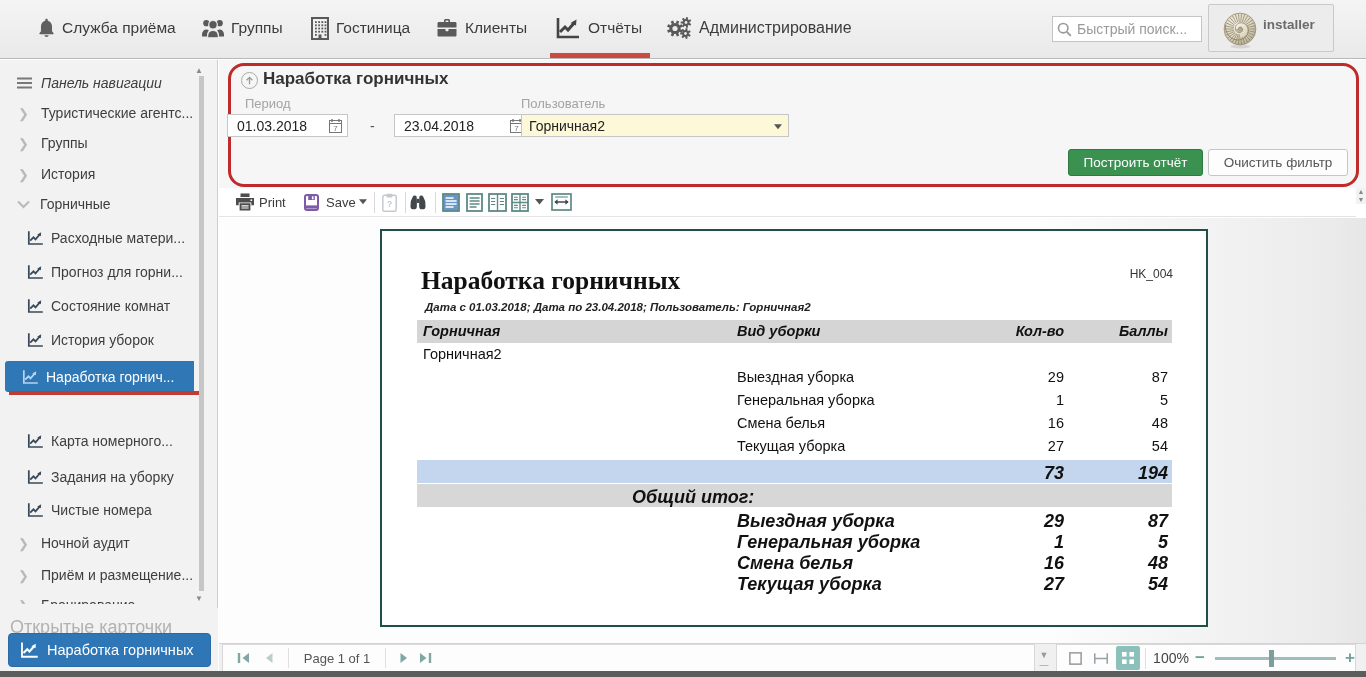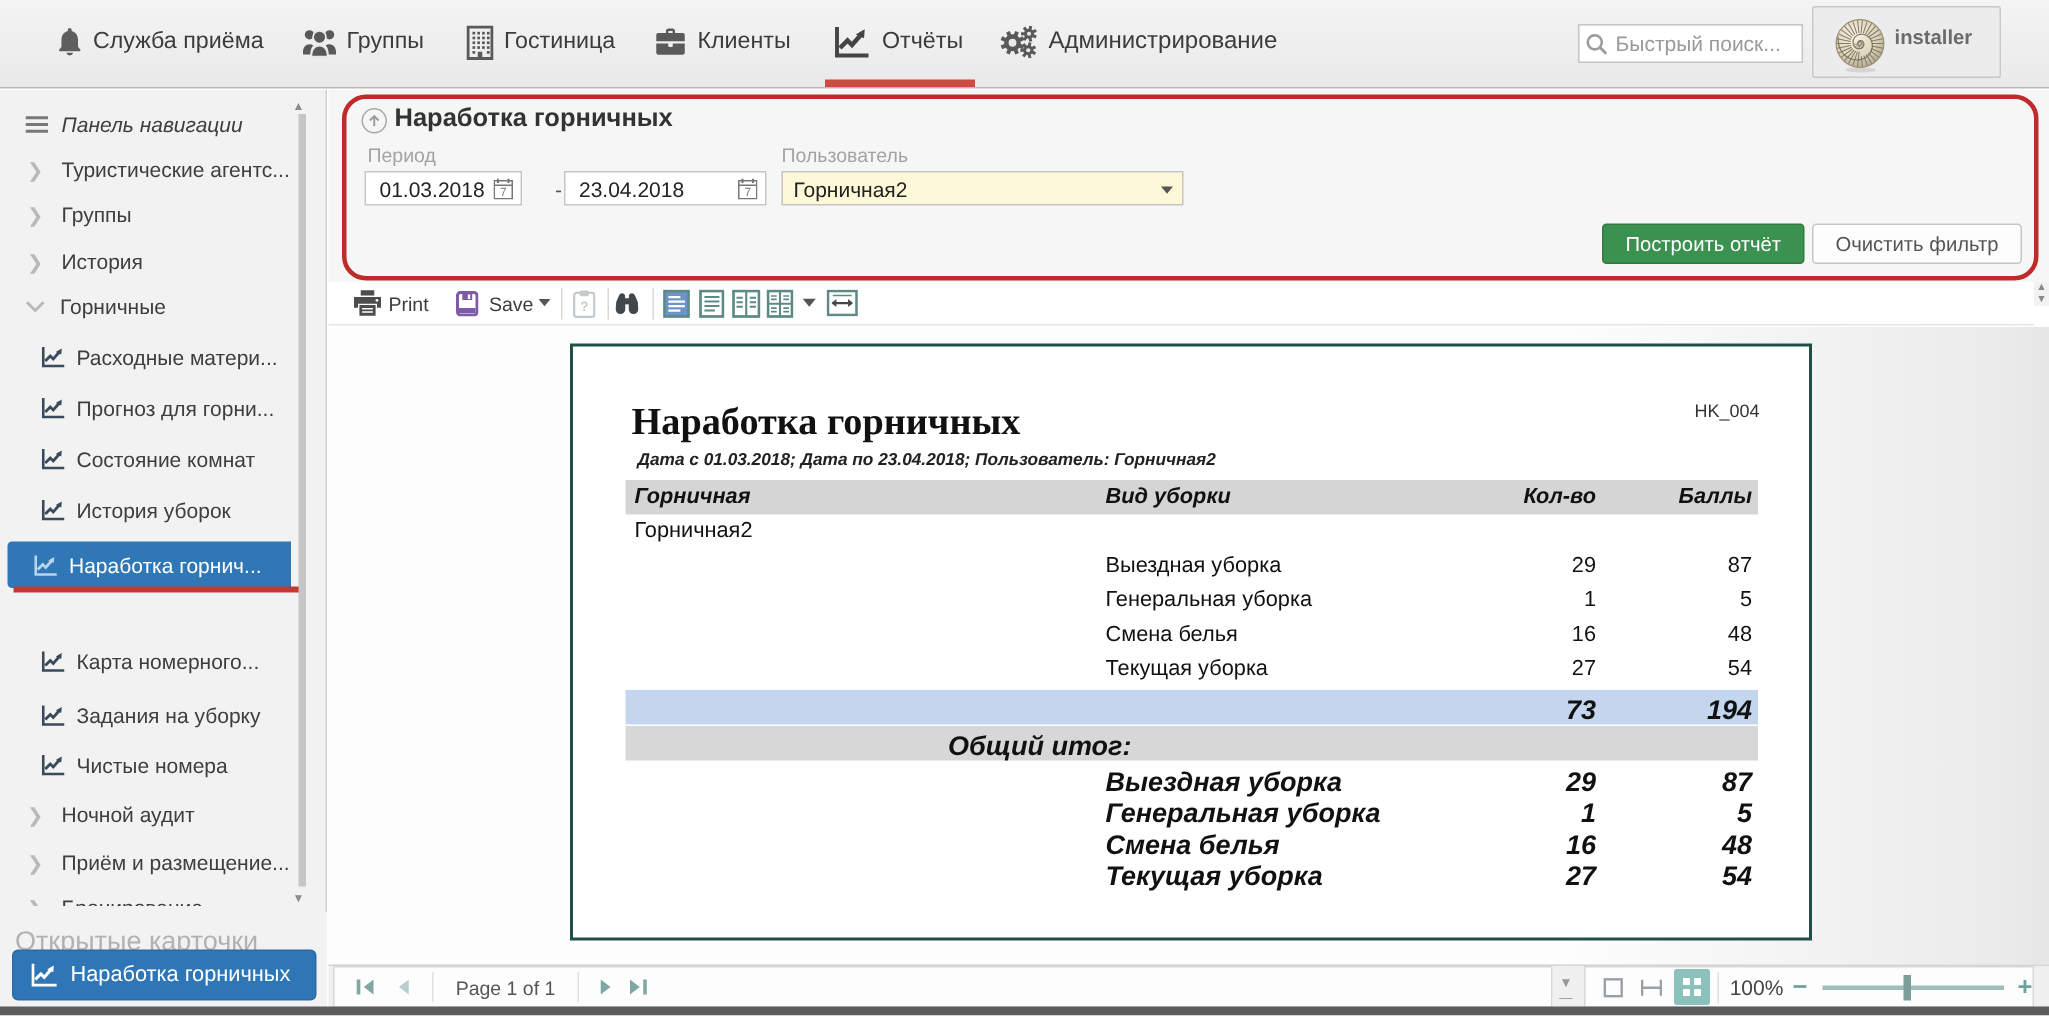--- a/index.html
+++ b/index.html
@@ -386,30 +386,30 @@
   </div>
 
   <div id="filterbg"></div>
   <div id="redrect"></div>
   <div id="collapse"><svg width="15" height="15" viewBox="0 0 15 15">
         <path d="M7.5 11.2V4.6M4.6 7.3L7.5 4.4l2.9 2.9" stroke="#9a9a9a" stroke-width="1.3" fill="none"></path>
       </svg></div>
   <div id="ftitle">Наработка горничных</div>
   <div class="flabel" style="left:245px;">Период</div>
   <div class="flabel" style="left:521px;">Пользователь</div>
-  <div class="finput" style="left:243px; width:105px;">01.03.2018
+  <div class="finput" style="left:227px; width:121px;">01.03.2018
     <svg style="position:absolute;right:5px;top:4px;" width="13" height="14" viewBox="0 0 13 14">
         <rect x="0.5" y="1.5" width="12" height="12" fill="none" stroke="#777" stroke-width="1"></rect>
         <path d="M0.5 4.5h12" stroke="#777"></path>
         <path d="M3 0v3M10 0v3" stroke="#777" stroke-width="1.4"></path>
         <text x="6.5" y="11.5" font-size="8" text-anchor="middle" fill="#777">7</text>
       </svg>
   </div>
   <div id="dash">-</div>
-  <div class="finput" style="left:376px; width:135px;">23.04.2018
+  <div class="finput" style="left:394px; width:135px;">23.04.2018
     <svg style="position:absolute;right:5px;top:4px;" width="13" height="14" viewBox="0 0 13 14">
         <rect x="0.5" y="1.5" width="12" height="12" fill="none" stroke="#777" stroke-width="1"></rect>
         <path d="M0.5 4.5h12" stroke="#777"></path>
         <path d="M3 0v3M10 0v3" stroke="#777" stroke-width="1.4"></path>
         <text x="6.5" y="11.5" font-size="8" text-anchor="middle" fill="#777">7</text>
       </svg>
   </div>
   <div id="combo">Горничная2
     <svg style="position:absolute;right:6px;top:9px;" width="8" height="6" viewBox="0 0 9 6">
         <path d="M0 0h9L4.5 5.5z" fill="#555"></path>

